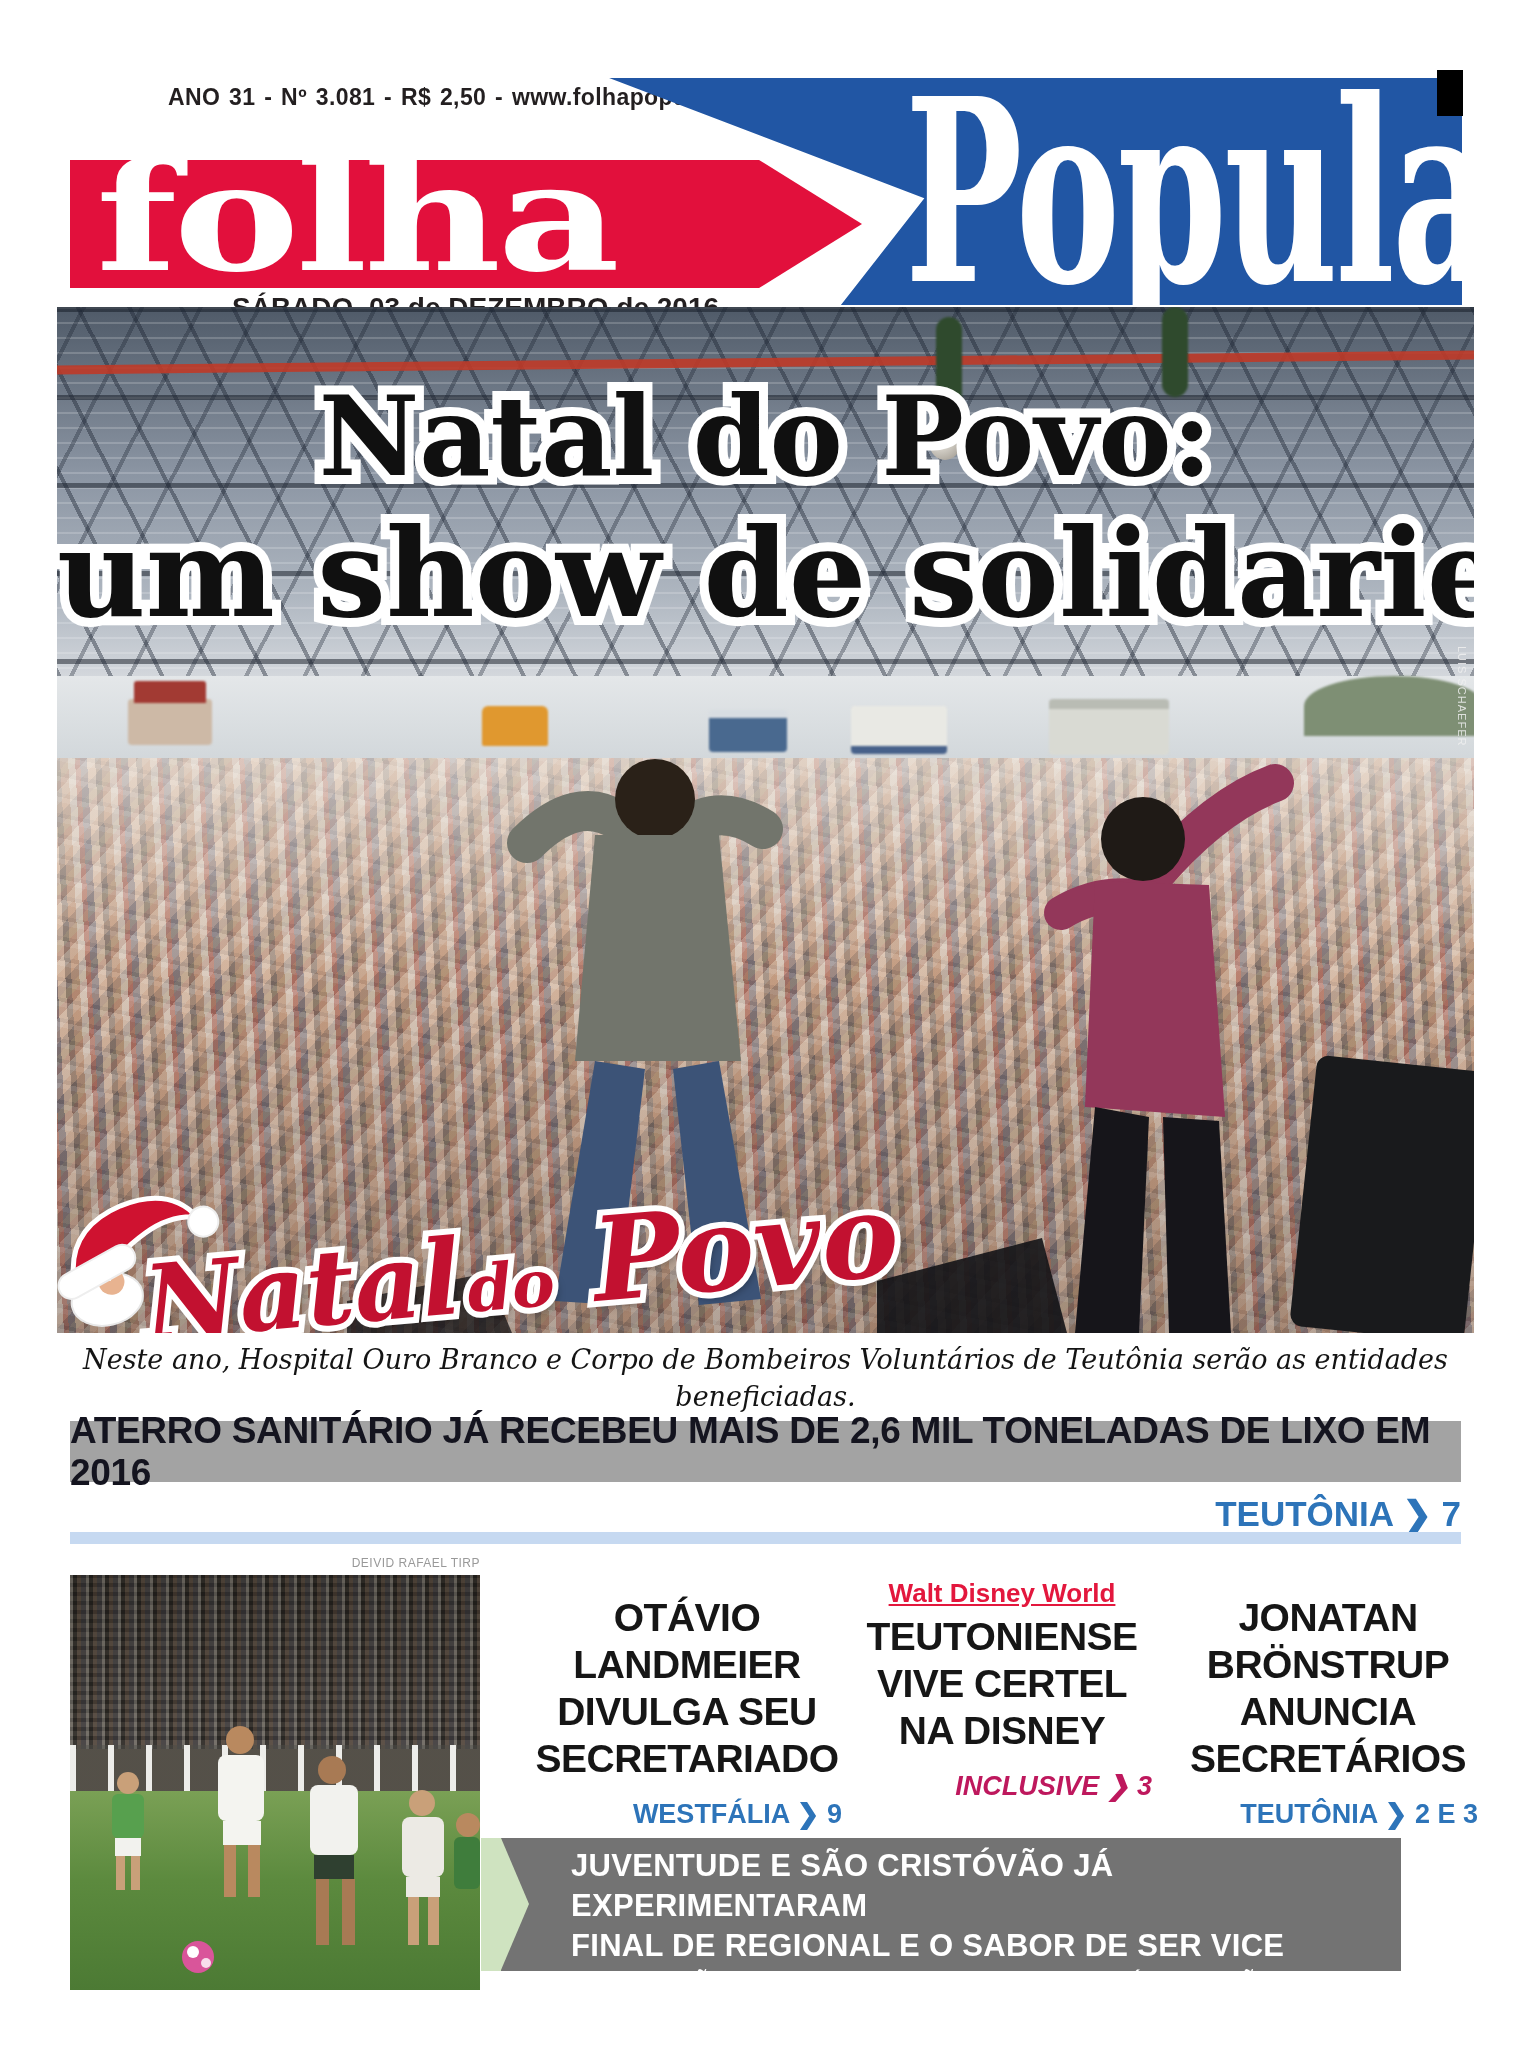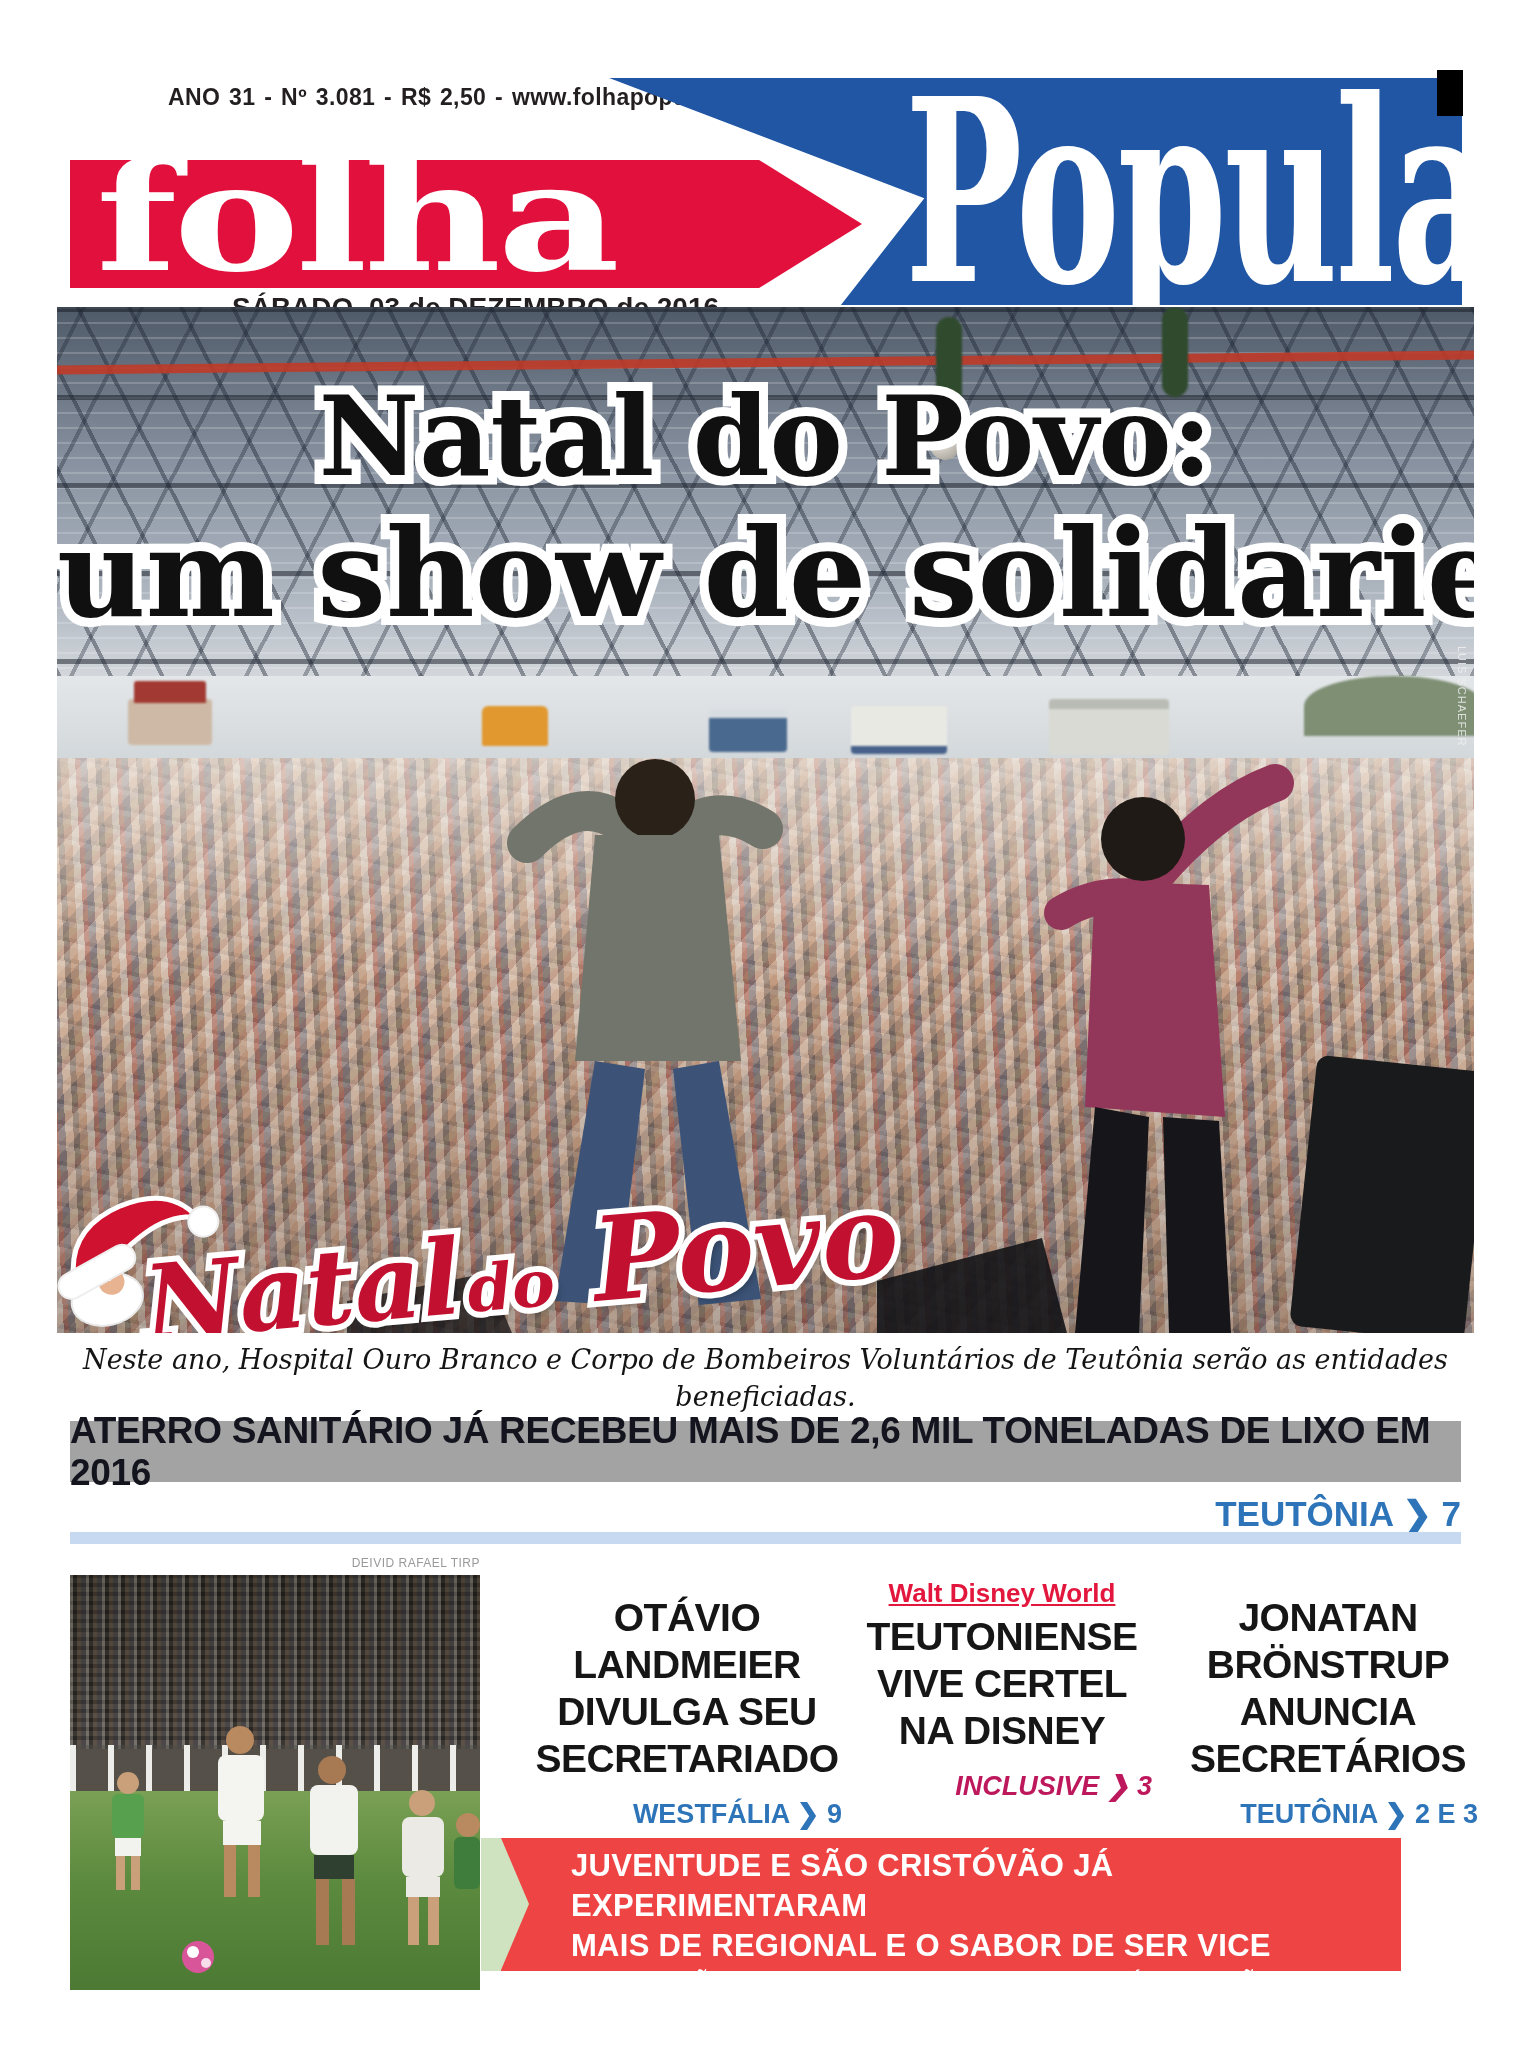--- a/index.html
+++ b/index.html
@@ -113,21 +113,21 @@
   .teaser{position:absolute;text-align:center;}
   .t1{left:532px;top:1594px;width:310px;}
   .t2{left:852px;top:1578px;width:300px;}
   .t3{left:1178px;top:1594px;width:300px;}
   .t-kicker{font-weight:bold;font-size:26px;color:#e3173d;text-decoration:underline;margin-bottom:4px;}
   .t-title{font-weight:bold;font-size:39px;line-height:47px;color:#161616;letter-spacing:-.5px;}
   .t-ref{margin-top:16px;text-align:right;font-weight:bold;font-size:27px;}
   .ref-blue{color:#2d74b9;} .ref-red{color:#be185d;font-style:italic;}
 
   
-  .banner-green{position:absolute;left:481px;top:1838px;width:920px;height:133px;background:#ef4444;}
+  .banner-green{position:absolute;left:481px;top:1838px;width:920px;height:133px;background:#737373;}
   .banner-green::before{content:"";position:absolute;left:0;top:0;width:20px;height:100%;background:#cfe3c0;}
   .banner-green::after{content:"";position:absolute;left:20px;top:0;width:0;height:0;
        border-left:28px solid #cfe3c0;border-top:66.5px solid transparent;border-bottom:66.5px solid transparent;}
   .g-line{padding-left:90px;color:#fff;font-weight:bold;font-size:31px;line-height:40px;letter-spacing:.3px;}
   .g-line.first{padding-top:8px;}
   .g-line3{margin-top:3px;padding-right:16px;text-align:right;color:#fff;font-size:25px;}
   .g-line3 .g3-bold{font-weight:bold;}
 </style>
 </head>
 <body>
@@ -277,19 +277,19 @@
     <div class="t-title">TEUTONIENSE VIVE CERTEL NA DISNEY</div>
     <div class="t-ref ref-red">INCLUSIVE ❯ 3</div>
   </div>
   <div class="teaser t3">
     <div class="t-title">JONATAN BRÖNSTRUP ANUNCIA SECRETÁRIOS</div>
     <div class="t-ref ref-blue">TEUTÔNIA ❯ 2 E 3</div>
   </div>
 
   <div class="banner-green">
     <div class="g-line first">JUVENTUDE E SÃO CRISTÓVÃO JÁ EXPERIMENTARAM</div>
-    <div class="g-line">MAIS DE REGIONAL E O SABOR DE SER VICE</div>
+    <div class="g-line">FINAL DE REGIONAL E O SABOR DE SER VICE</div>
     <div class="g-line3">
       <span>DECISÃO DA 19ª SABOR CERTEL SICREDI É AMANHÃ ❯ </span><span class="g3-bold">18, 19 E CONTRACAPA</span>
     </div>
   </div>
 
 </div>
 
 </body></html>

